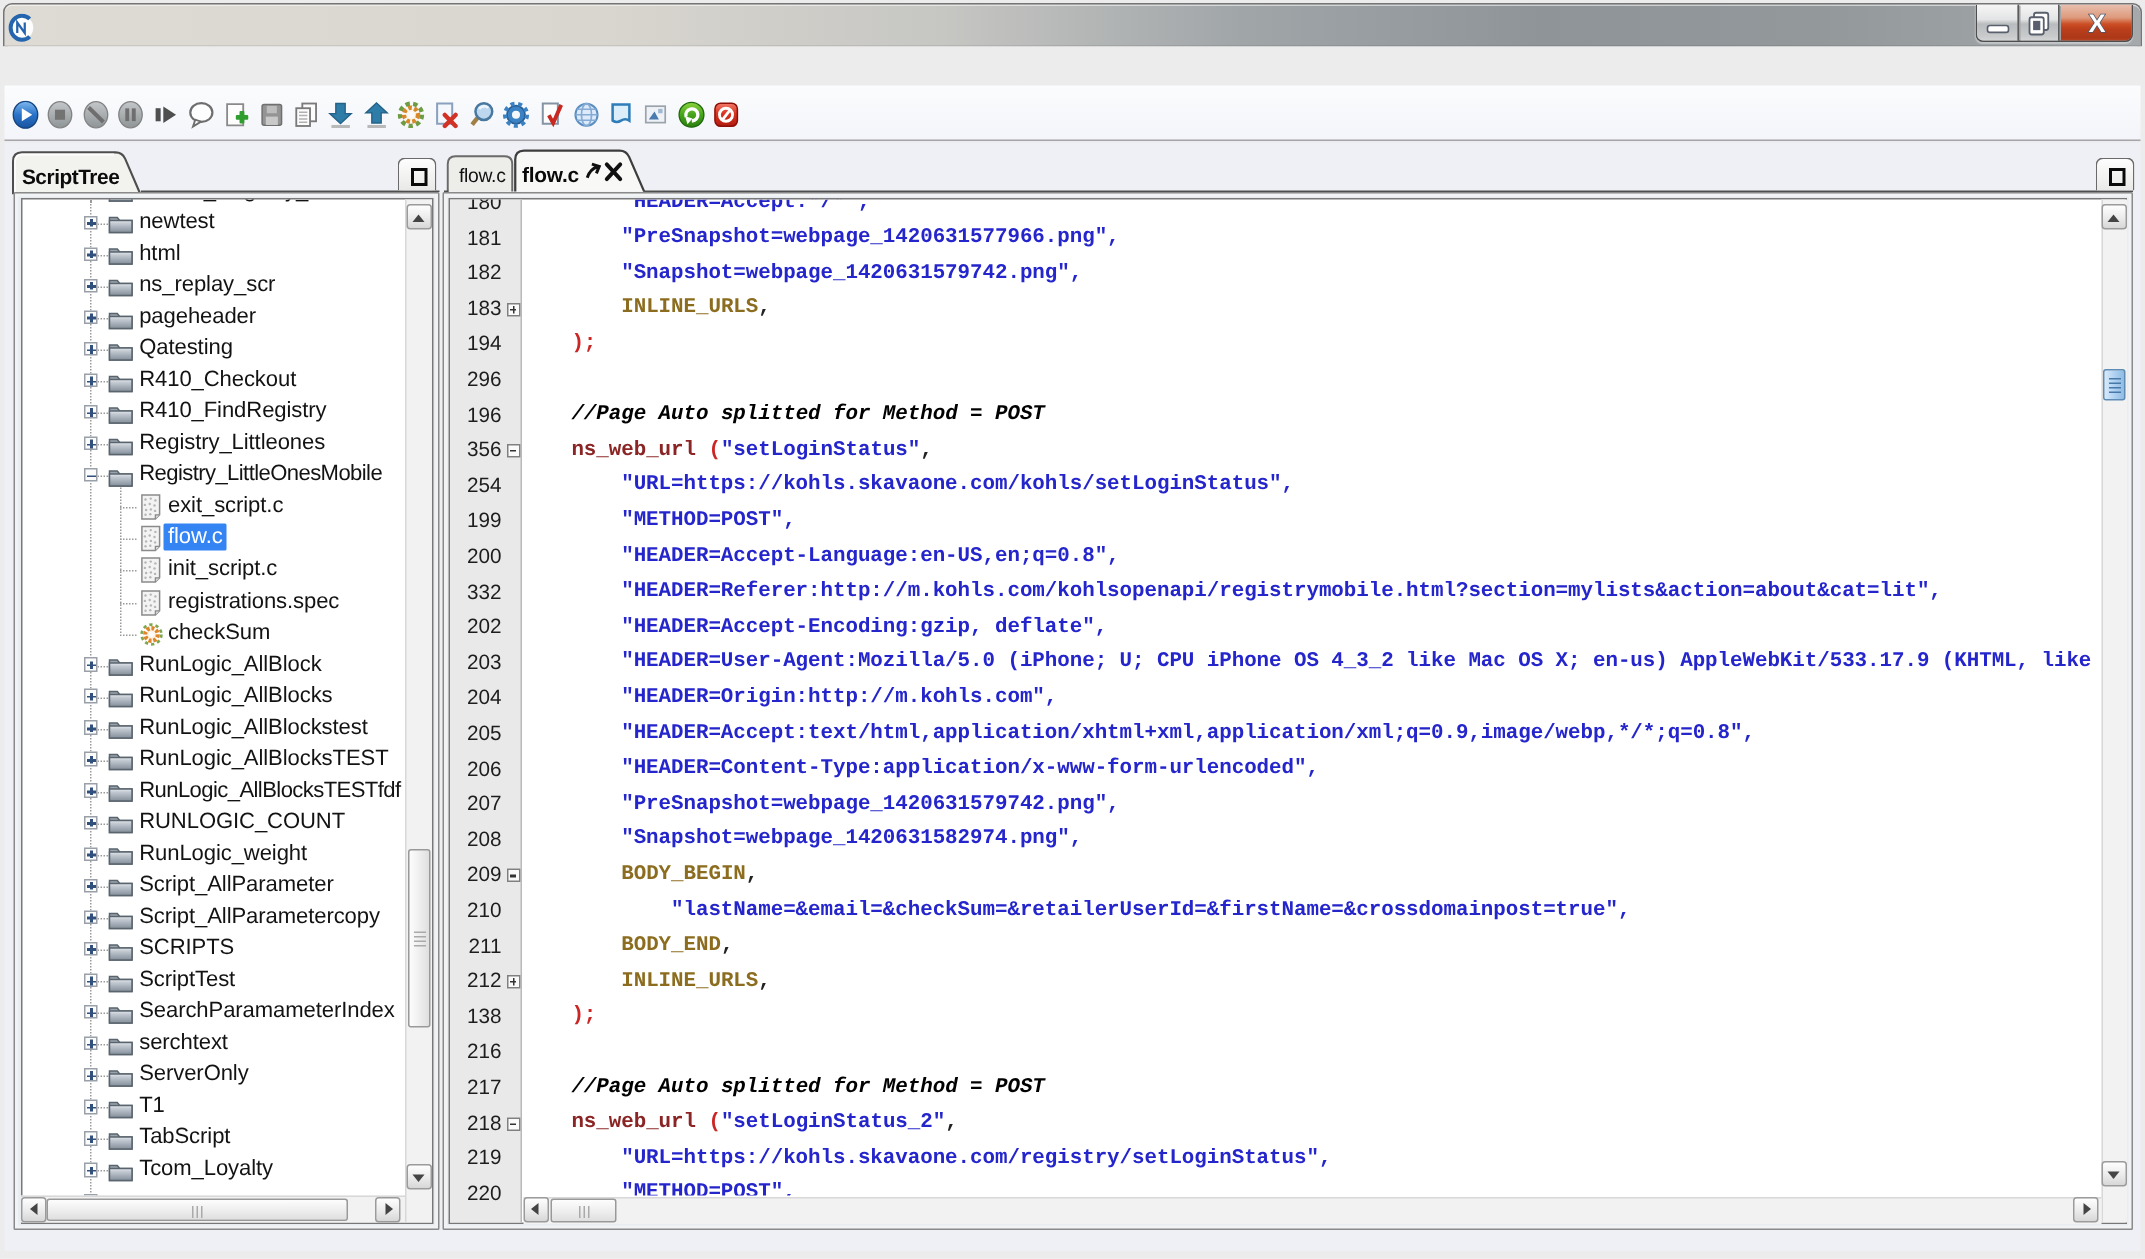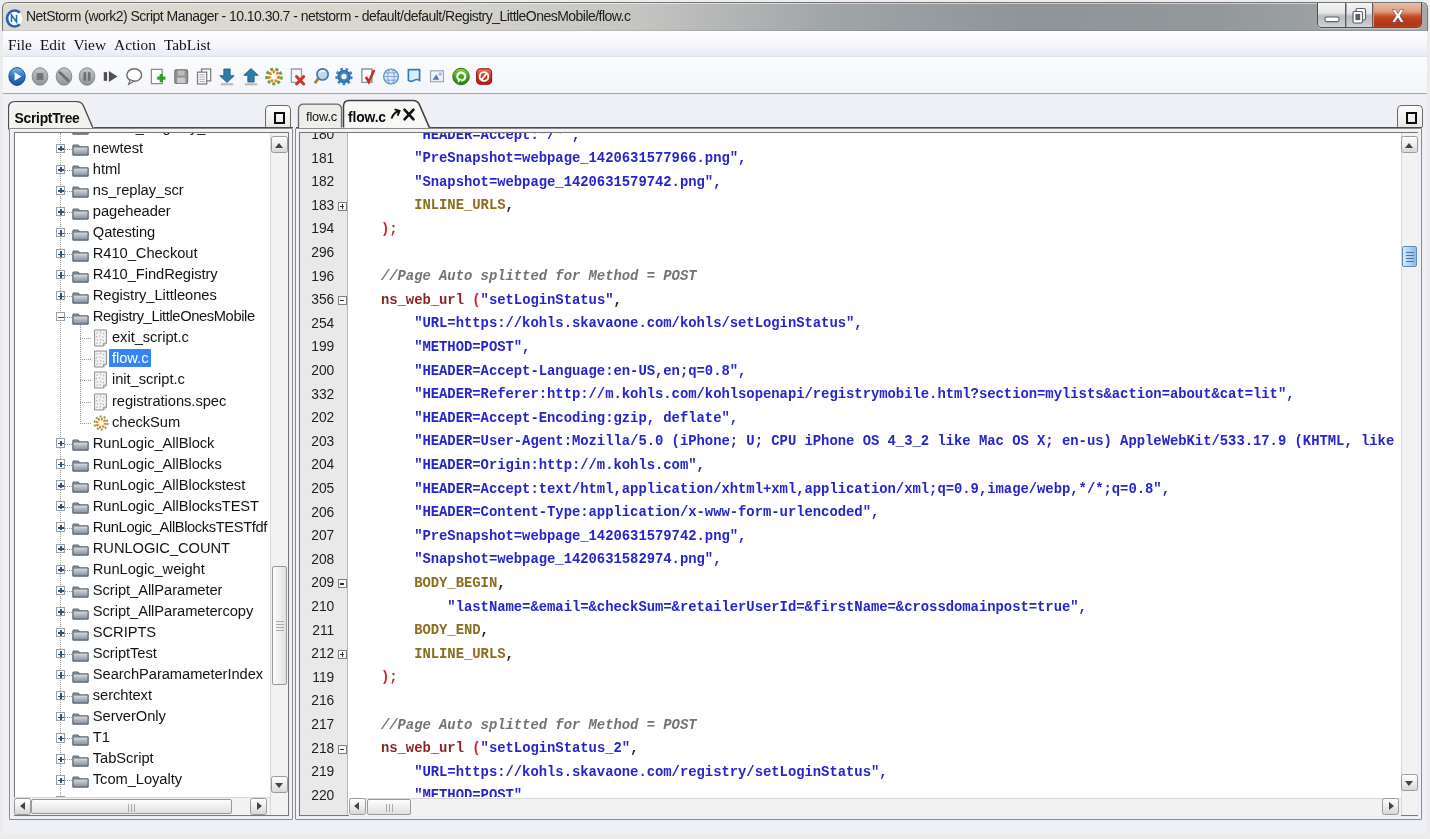--- a/index.html
+++ b/index.html
@@ -63,47 +63,43 @@
 #edwrap{position:absolute;left:299px;top:132px;width:1119px;height:684px;border:1px solid #787878;background:#fff;overflow:hidden}
 #gutter{position:absolute;left:0;top:0;width:47.5px;height:684px;background:#e9e9e9;border-right:1px solid #b9b9b9}
 .lnum{position:absolute;width:34.3px;text-align:right;font-size:13.8px;color:#1d1d1d;font-family:"Liberation Sans",sans-serif}
 .fold{position:absolute;left:37.5px;width:9px;height:9px;border:1px solid #808080;background:#fafafa}
 .fold i{position:absolute;left:1.2px;top:3.1px;width:4.8px;height:1.2px;background:#333}
 .fold.plus b{position:absolute;left:3.1px;top:1.2px;width:1.2px;height:4.8px;background:#333}
 #code{position:absolute;left:0;top:0;width:1101px;height:664px;overflow:hidden}
 .cl{position:absolute;left:47.7px;white-space:pre;font-family:"Liberation Mono",monospace;
  font-weight:bold;font-size:13.9px;letter-spacing:-0.03px}
 .s{color:#2525cc}.o{color:#8c6d1f}.m{color:#8b2525}.r{color:#cc2525}
-.c{color:#737373;font-style:italic}.k{color:#222}
+.c{color:#000000;font-style:italic}.k{color:#222}
 </style></head><body>
 <div id="win">
 
 <div id="titlebar"></div>
 <svg class="abs" style="left:5px;top:9px" width="18" height="19" viewBox="0 0 18 19">
  <circle cx="9" cy="9.5" r="8.2" fill="#fdfdfd"></circle>
  <path d="M14.8 3.6 A7.6 8 0 1 0 14.8 15.4" fill="none" stroke="#2565ae" stroke-width="2.7"></path>
  <path d="M6.5 13 L6.5 6 L11.5 13 L11.5 6" fill="none" stroke="#2565ae" stroke-width="1.5"></path>
 </svg>
-<div id="titletext">NetStorm (work2) Script Manager - 10.10.30.7 - netstorm - default/default/Registry_LittleOnesMobile/flow.c</div>
 <div id="wbtns">
  <div class="wb" id="wb-min"></div>
       <div class="wb" id="wb-max"></div>
       <div class="wb" id="wb-close"></div>
  <svg class="abs" style="left:0;top:0" width="105" height="25" viewBox="0 0 105 25">
   <rect x="7" y="14" width="14" height="4.6" rx="1.6" fill="#fff" stroke="#5a5f6e" stroke-width="1.1"></rect>
   <g fill="#fff" stroke="#5a5f6e" stroke-width="1.2">
    <rect x="38" y="5.5" width="9.5" height="11.5" rx="1.5"></rect>
    <rect x="35" y="8.5" width="9.5" height="11.5" rx="1.5"></rect>
    <rect x="38" y="11.5" width="3.6" height="5" fill="#5a5f6e"></rect>
   </g>
   <text x="80" y="18.5" text-anchor="middle" font-family="Liberation Sans,sans-serif" font-size="17" font-weight="bold" fill="#fff" stroke="#4a5568" stroke-width="1" paint-order="stroke">X</text>
  </svg>
-</div>
-<div id="menubar">
- <span class="mi" style="margin-left:5px">File</span><span class="mi" style="margin-left:8px">Edit</span><span class="mi" style="margin-left:8px">View</span><span class="mi" style="margin-left:8px">Action</span><span class="mi" style="margin-left:8px">TabList</span>
 </div>
 <div id="toolbar"></div>
 <svg class="ti" style="left:8.0px" width="18" height="19" viewBox="0 0 16 17">
       <defs>
 <linearGradient id="gb" x1="0" y1="0" x2="0" y2="1">
           <stop offset="0" stop-color="#7db8ef"></stop>
           <stop offset=".5" stop-color="#2a73c8"></stop>
           <stop offset="1" stop-color="#1a54a0"></stop>
         </linearGradient>
 <linearGradient id="gg" x1="0" y1="0" x2="0" y2="1">
@@ -902,21 +898,21 @@
       <div class="fold" style="top:446.3px">
         <i></i>
       </div>
       <div class="lnum" style="left:0;top:466.0px">210</div>
       <div class="lnum" style="left:0;top:489.6px">211</div>
       <div class="lnum" style="left:0;top:513.2px">212</div>
       <div class="fold plus" style="top:517.1px">
         <i></i>
         <b></b>
       </div>
-      <div class="lnum" style="left:0;top:536.8px">119</div>
+      <div class="lnum" style="left:0;top:536.8px">138</div>
       <div class="lnum" style="left:0;top:560.4px">216</div>
       <div class="lnum" style="left:0;top:584.0px">217</div>
       <div class="lnum" style="left:0;top:607.6px">218</div>
       <div class="fold" style="top:611.5px">
         <i></i>
       </div>
       <div class="lnum" style="left:0;top:631.2px">219</div>
       <div class="lnum" style="left:0;top:654.8px">220</div>
       <div id="code">
         <div class="cl" style="top:-6.4px"><span class="s">        "HEADER=Accept:*/*",</span></div>

